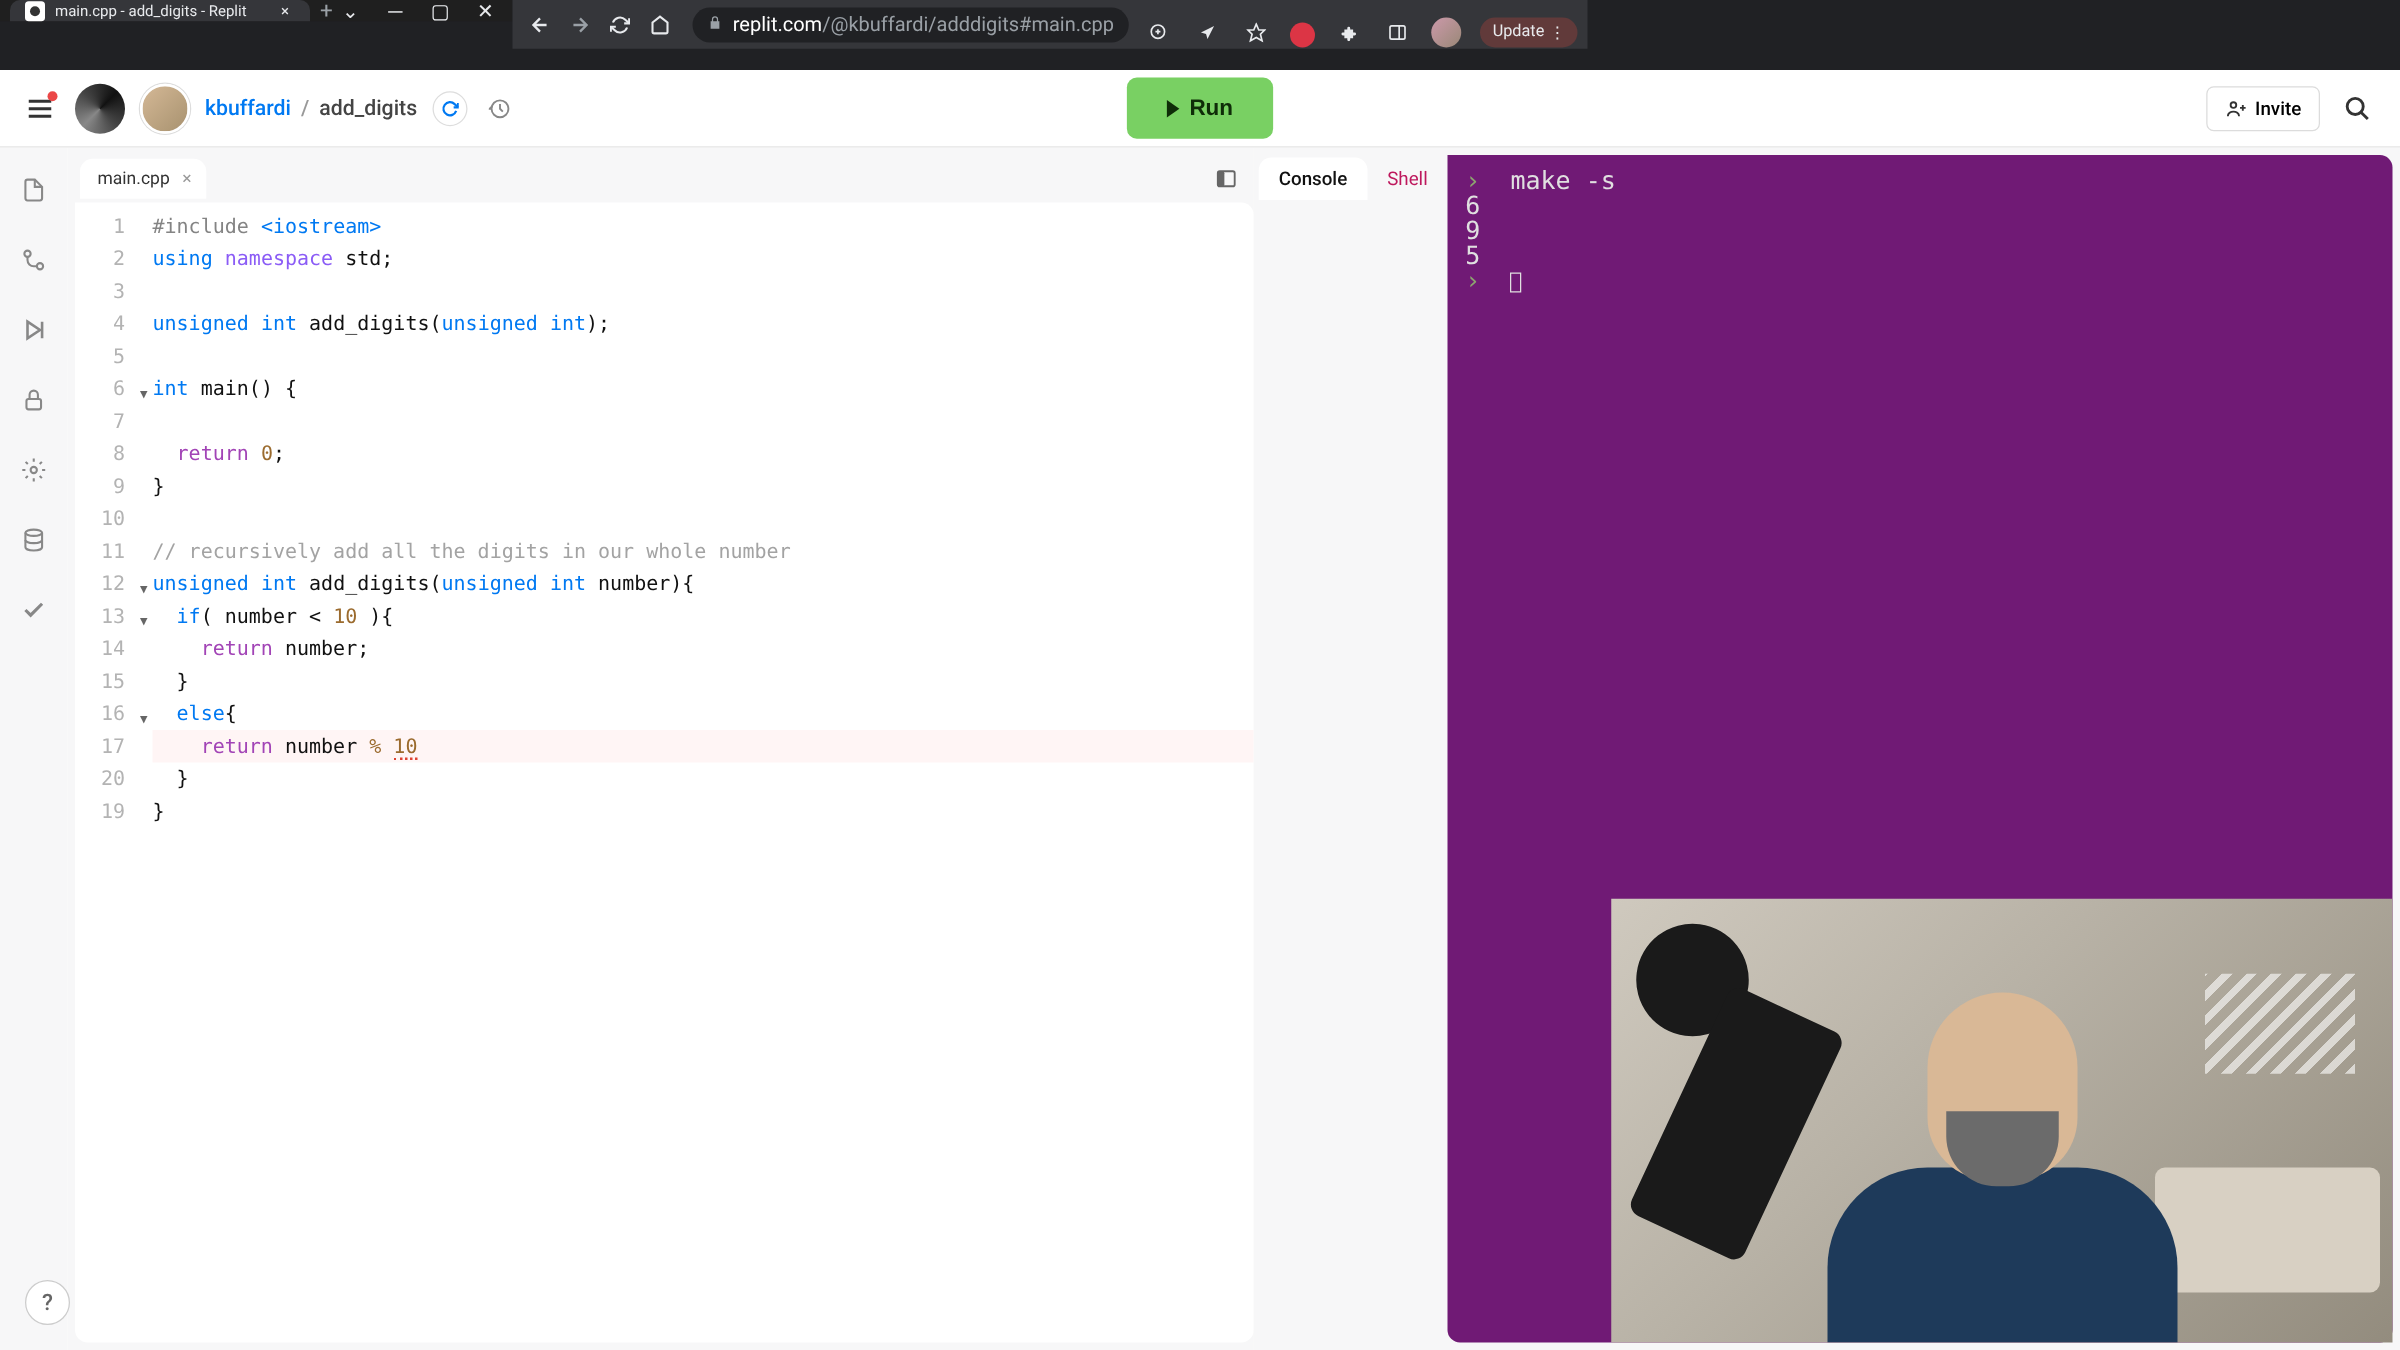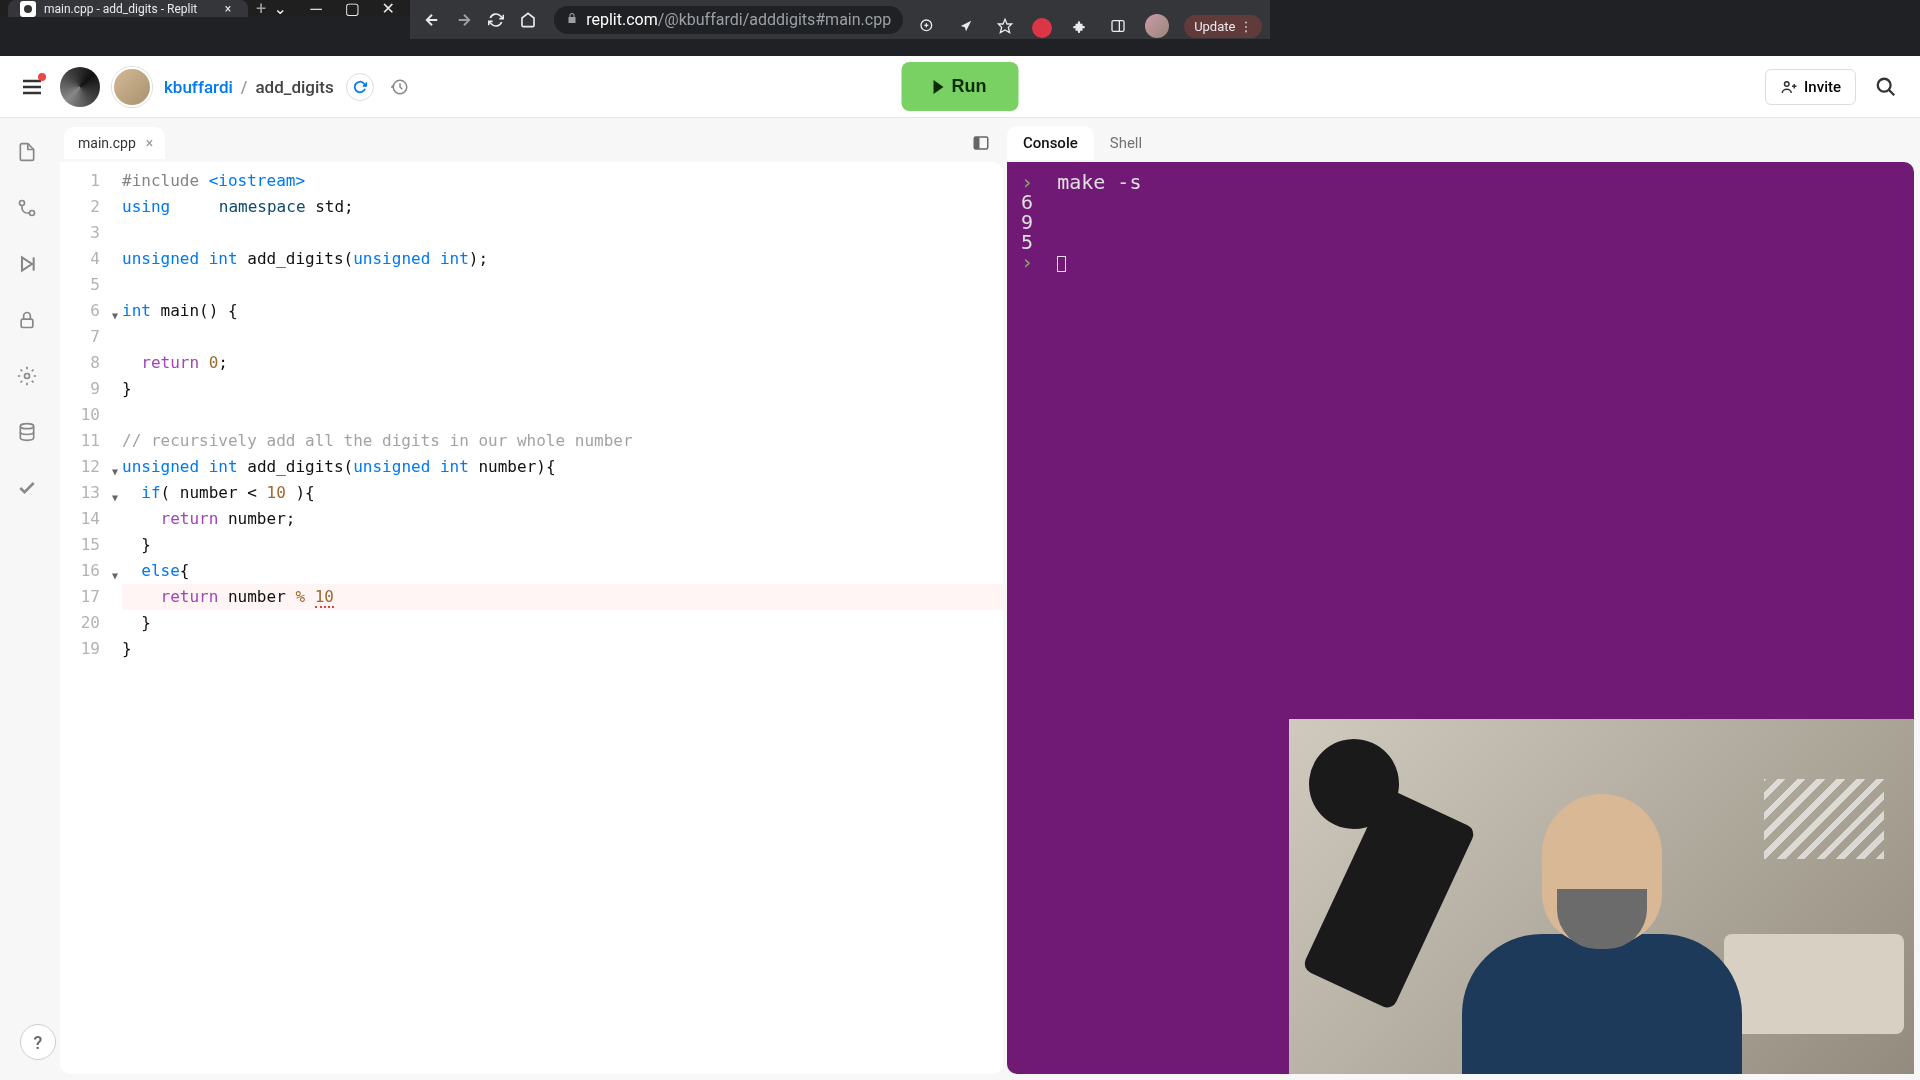--- a/index.html
+++ b/index.html
@@ -63,31 +63,31 @@
 .gutter { width: 48px; text-align: right; color: #b3b3b3; padding-top: 6px; user-select: none; }
 .gutter-line { padding-right: 8px; position: relative; }
 .fold-arrow { position: absolute; right: -10px; top: 5px; font-size: 10px; color: #666; }
 .code-area { flex: 1; padding: 6px 0 0 14px; color: #111; white-space: pre; }
 .code-line { height: 26px; }
 .code-line.active { background: #fff5f5; }
 .kw-inc { color: #848484; }
 .kw-lib { color: #0079f2; }
 .kw-type { color: #0079f2; }
 .kw-kwrd { color: #0079f2; }
-.kw-ns { color: #0c4a6e; margin-left: 39px; }
+.kw-ns { color: #8b5cf6; }
 .kw-num { color: #9b6b2e; }
 .kw-ident { color: #111; }
 .kw-fn { color: #111; }
 .kw-cmt { color: #a3a3a3; }
 .kw-ret { color: #a244b6; }
 .sq-under { border-bottom: 2px dotted #d43; }
 
-.output-pane { width: 917px; display: flex; flex-direction: column; background: #f7f7f8; padding: 6px 6px 6px 4px; }
+.output-pane { width: 917px; display: flex; background: #f7f7f8; padding: 6px 6px 6px 4px; }
 .output-tabs { display: flex; align-items: center; height: 38px; }
-.out-tab { padding: 8px 16px; font-size: 15px; cursor: pointer; color: #737373; }
+.out-tab { padding: 8px 16px; font-size: 15px; cursor: pointer; color: #be185d; }
 .out-tab.active { color: #111; font-weight: 500; background: #fff; border-radius: 10px 10px 0 0; }
 .console-body { flex: 1; background: #701a75; border-radius: 0 10px 10px 10px; padding: 10px 14px; font-family: 'Menlo', 'Consolas', monospace; font-size: 20px; line-height: 20px; color: #e0e0e0; position: relative; }
 .con-line { white-space: pre; }
 .con-prompt { color: #8ca370; }
 .con-cursor { display: inline-block; width: 9px; height: 16px; border: 1px solid #e0e0e0; vertical-align: middle; }
 
 .webcam { position: absolute; right: 0; bottom: 0; width: 625px; height: 355px; background: linear-gradient(135deg, #cfc9be 0%, #b8b2a6 40%, #938c7e 100%); display: flex; align-items: center; justify-content: center; overflow: hidden; }
 .mic-boom { position: absolute; left: 20px; top: 20px; width: 90px; height: 90px; background: #1a1a1a; border-radius: 50%; transform: rotate(-15deg); }
 .mic-arm { position: absolute; left: 50px; top: 80px; width: 100px; height: 200px; background: #1a1a1a; transform: rotate(25deg); border-radius: 10px; }
 .person { position: absolute; bottom: 0; left: 50%; transform: translateX(-50%); width: 300px; height: 280px; }

